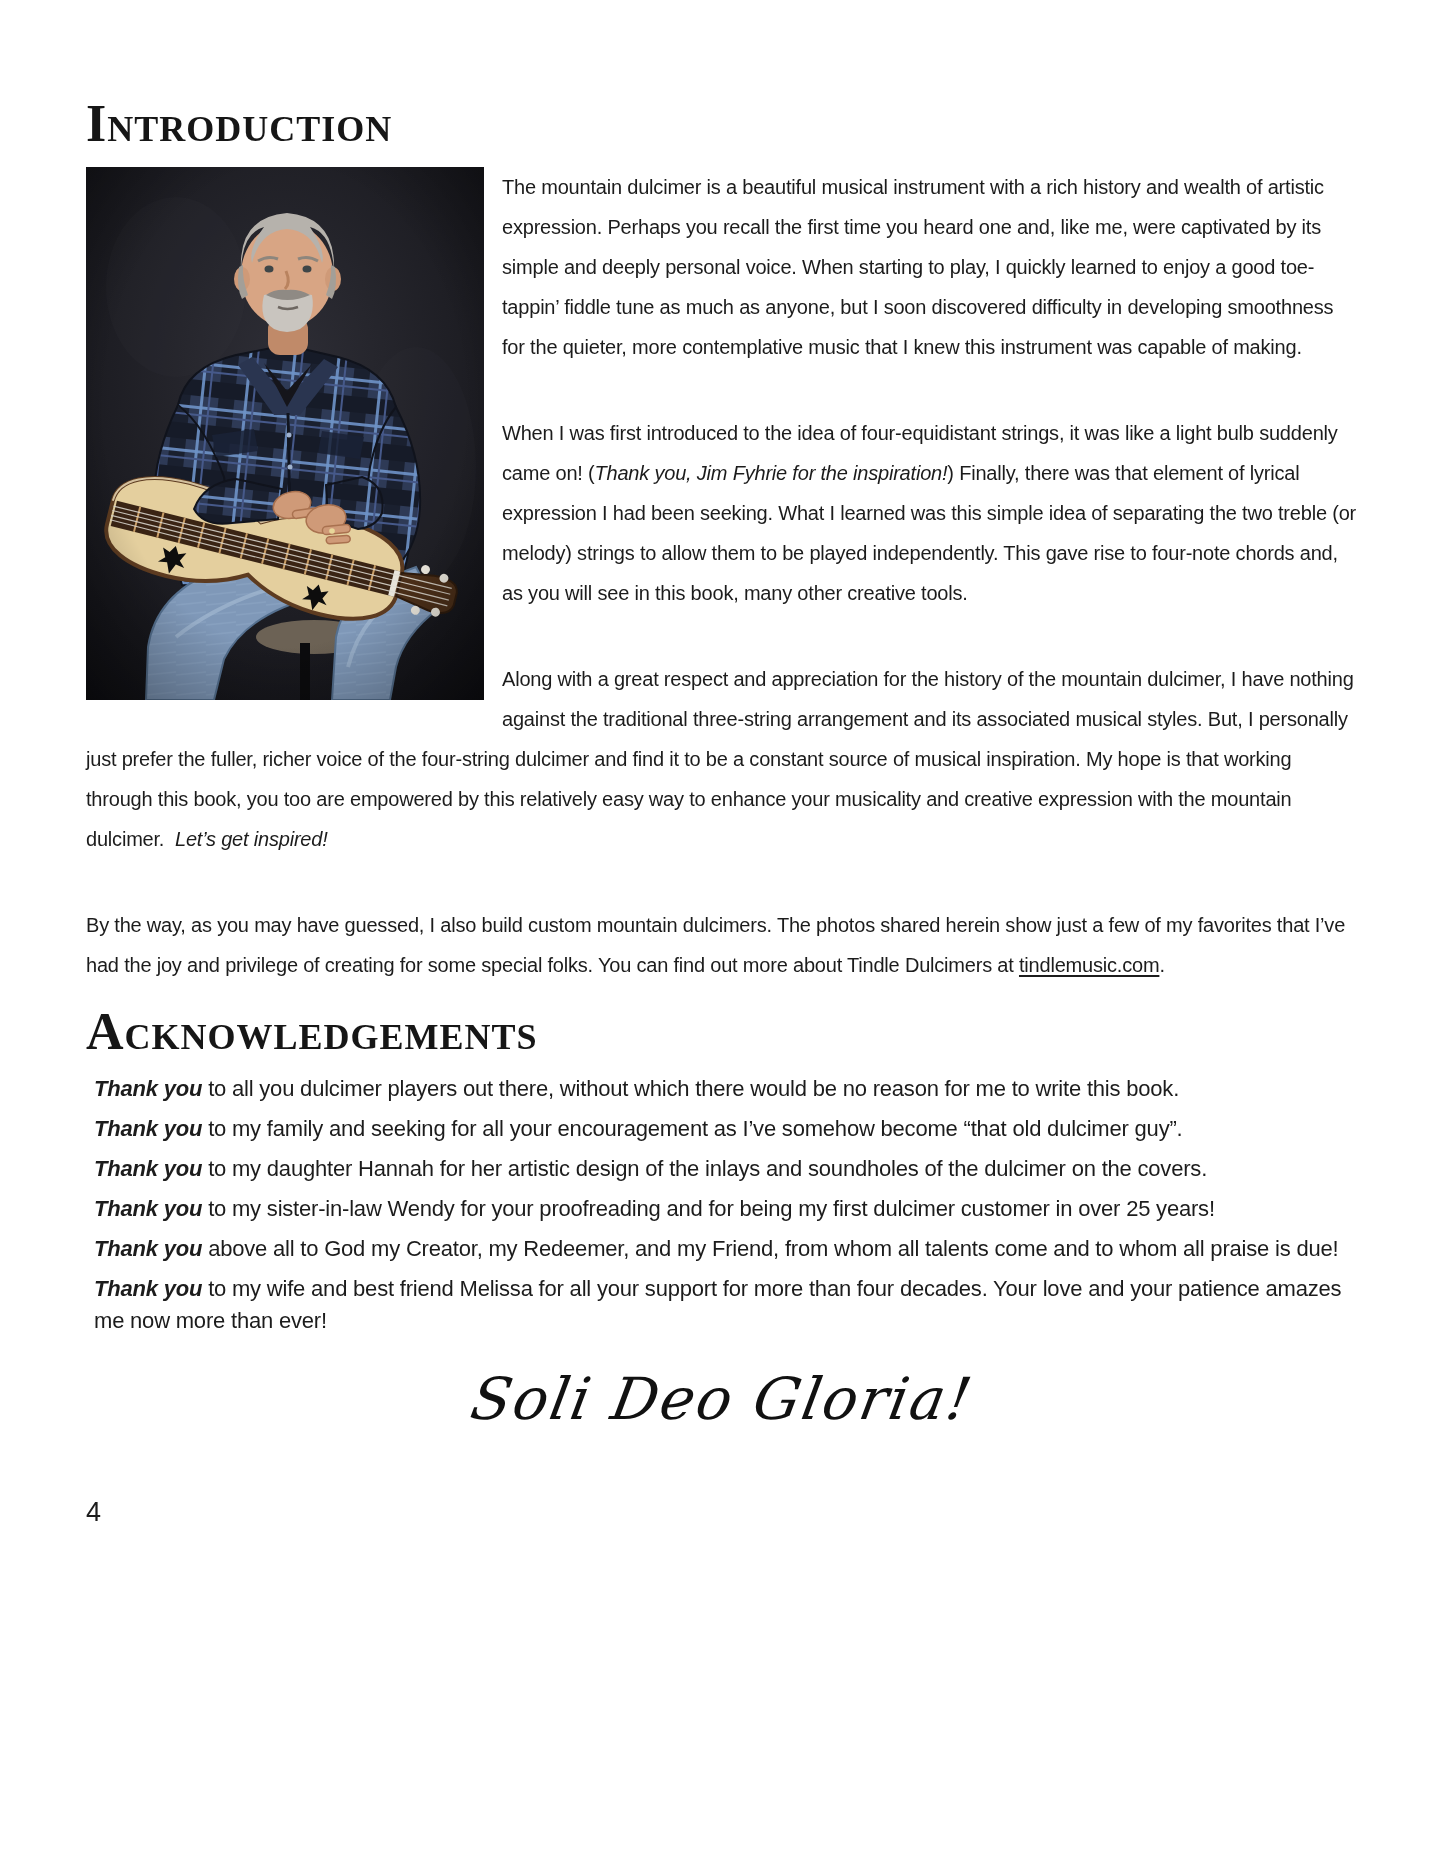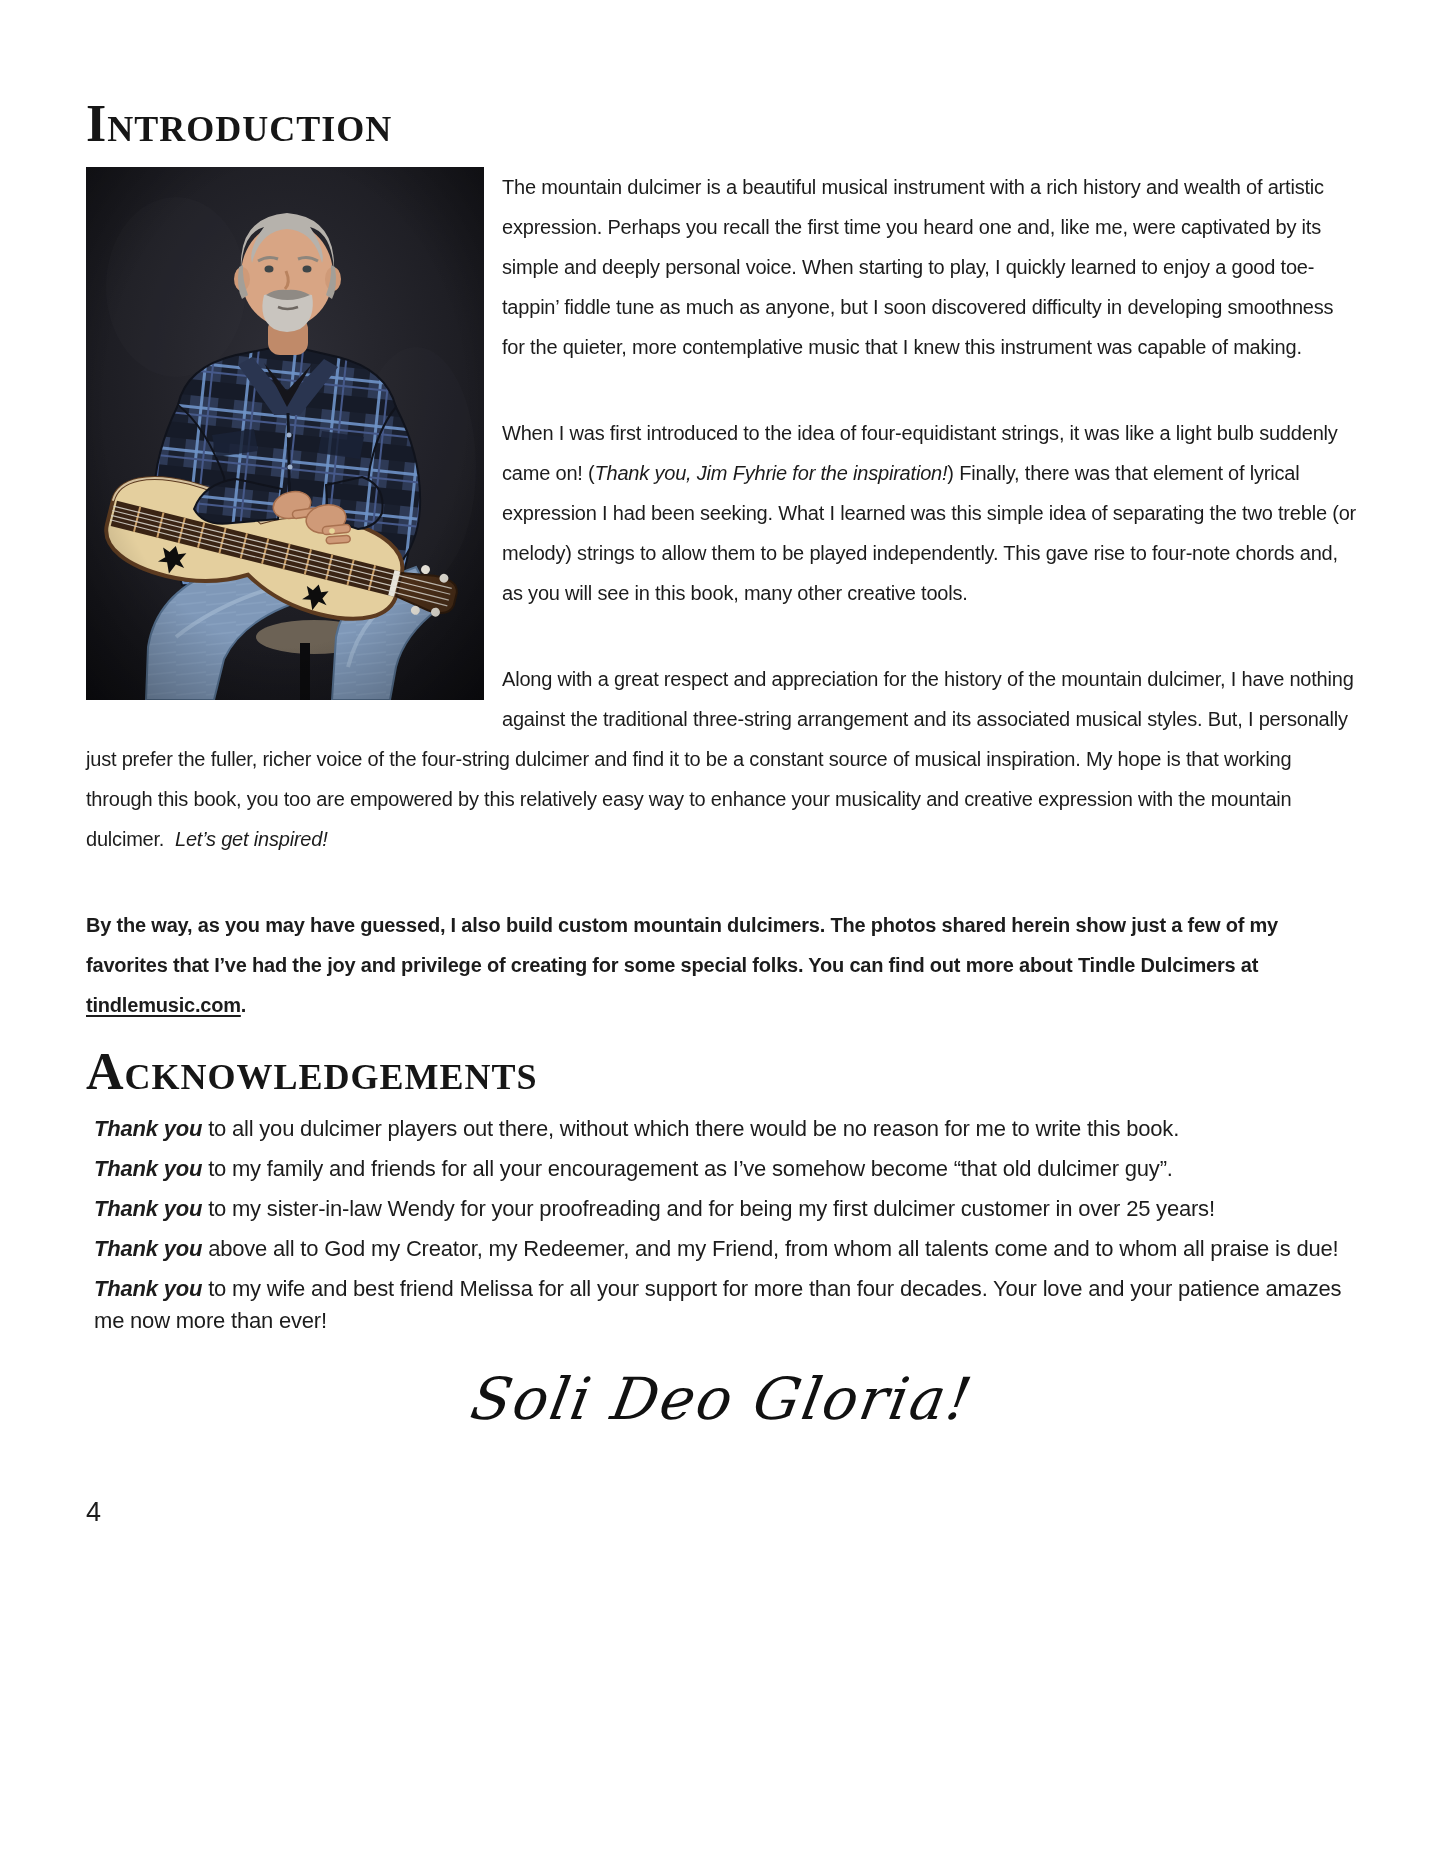--- a/index.html
+++ b/index.html
@@ -188,27 +188,28 @@
       <rect width="398" height="533" fill="url(#vign)"></rect>
     </svg>
   </div>
 
   <p class="body"><span>The mountain dulcimer is a beautiful musical instrument with a rich history and wealth of artistic expression. Perhaps you recall the first time you heard one and, like me, were captivated by its simple and deeply personal voice. When starting to play, I quickly learned to enjoy a good toe-tappin’ fiddle tune as much as anyone, but I soon discovered difficulty in developing smoothness for the quieter, more contemplative music that I knew this instrument was capable of making.</span></p>
 
   <p class="body"><span>When I was first introduced to the idea of four-equidistant strings, it was like a light bulb suddenly came on! (</span><em>Thank you, Jim Fyhrie for the inspiration!</em><span>) Finally, there was that element of lyrical expression I had been seeking. What I learned was this simple idea of separating the two treble (or melody) strings to allow them to be played independently. This gave rise to four-note chords and, as you will see in this book, many other creative tools.</span></p>
 
   <p class="body"><span>Along with a great respect and appreciation for the history of the mountain dulcimer, I have nothing against the traditional three-string arrangement and its associated musical styles. But, I personally just prefer the fuller, richer voice of the four-string dulcimer and find it to be a constant source of musical inspiration. My hope is that working through this book, you too are empowered by this relatively easy way to enhance your musicality and creative expression with the mountain dulcimer.&nbsp; </span><em>Let’s get inspired!</em></p>
 
-  <p class="body" style="margin-bottom:1px;font-weight:bold;"><span>By the way, as you may have guessed, I also build custom mountain dulcimers. The photos shared herein show just a few of my favorites that I’ve had the joy and privilege of creating for some special folks. You can find out more about Tindle Dulcimers at </span><span class="link">tindlemusic.com</span><span>.</span></p>
+  <p class="body" style="margin-bottom:1px;"><span>By the way, as you may have guessed, I also build custom mountain dulcimers. The photos shared herein show just a few of my favorites that I’ve had the joy and privilege of creating for some special folks. You can find out more about Tindle Dulcimers at </span><span class="link">tindlemusic.com</span><span>.</span></p>
 
   <h2>Acknowledgements</h2>
 
   <div class="acks">
     <p><span class="lead">Thank you</span><span> to all you dulcimer players out there, without which there would be no reason for me to write this book.</span></p>
-    <p><span class="lead">Thank you</span><span> to my family and friends for all your encouragement as I’ve somehow become “that old dulcimer guy”.</span></p>
+    <p><span class="lead">Thank you</span><span> to my family and seeking for all your encouragement as I’ve somehow become “that old dulcimer guy”.</span></p>
+    <p><span class="lead">Thank you</span><span> to my daughter Hannah for her artistic design of the inlays and soundholes of the dulcimer on the covers.</span></p>
     <p><span class="lead">Thank you</span><span> to my sister-in-law Wendy for your proofreading and for being my first dulcimer customer in over 25 years!</span></p>
     <p><span class="lead">Thank you</span><span> above all to God my Creator, my Redeemer, and my Friend, from whom all talents come and to whom all praise is due!</span></p>
     <p><span class="lead">Thank you</span><span> to my wife and best friend Melissa for all your support for more than four decades. Your love and your patience amazes me now more than ever!</span></p>
   </div>
 
   <div class="script-line"><span>Soli Deo Gloria!</span></div>
 
   <div class="pagenum">4</div>
 
 </div>

